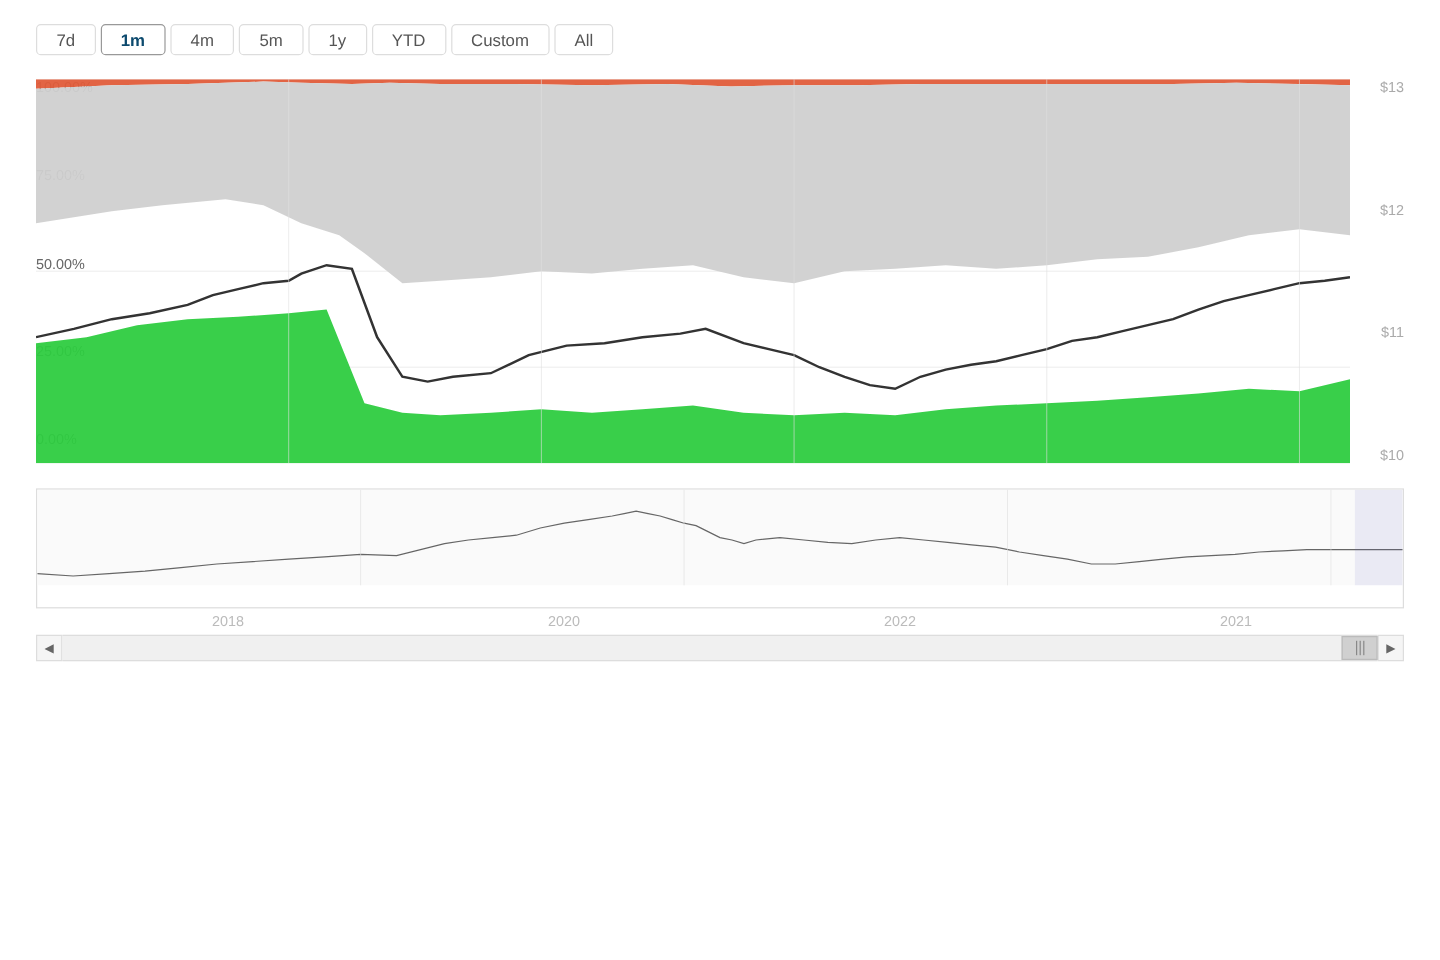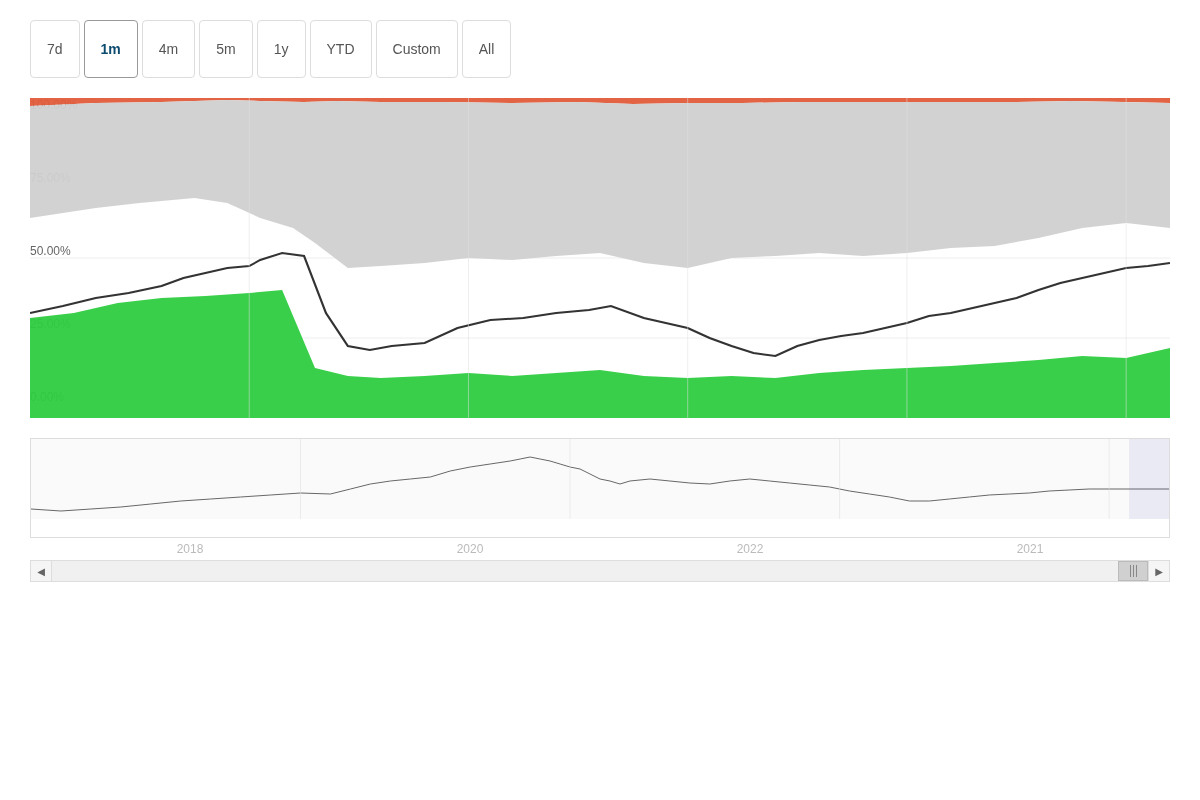--- a/index.html
+++ b/index.html
@@ -15,21 +15,21 @@
       padding: 20px 30px;
     }
 
     
     .time-buttons {
       display: flex;
       gap: 4px;
       margin-bottom: 20px;
     }
     .time-btn {
-      padding: 20px 16px;
+      padding: 4px 16px;
       border: 1px solid #ddd;
       background: #fff;
       border-radius: 4px;
       cursor: pointer;
       font-size: 14px;
       color: #555;
     }
     .time-btn.active {
       font-weight: bold;
       color: #0c4a6e;
@@ -354,20 +354,26 @@
         <line x1="200" y1="0" x2="200" y2="320" stroke="#e0e0e0" stroke-width="0.5"></line>
         <line x1="400" y1="0" x2="400" y2="320" stroke="#e0e0e0" stroke-width="0.5"></line>
         <line x1="600" y1="0" x2="600" y2="320" stroke="#e0e0e0" stroke-width="0.5"></line>
         <line x1="800" y1="0" x2="800" y2="320" stroke="#e0e0e0" stroke-width="0.5"></line>
         <line x1="1000" y1="0" x2="1000" y2="320" stroke="#e0e0e0" stroke-width="0.5"></line>
       </svg>
 
       
     </div>
 
+    <div style="width:45px; position:relative; height:320px; display:flex; flex-direction:column; justify-content:space-between; padding-bottom:0; font-size:12px; color:#aaa; text-align:right;">
+      <span>$13</span>
+      <span>$12</span>
+      <span>$11</span>
+      <span>$10</span>
+    </div>
   </div>
 
   <div style="margin-top: 16px; border-radius: 29px;">
     <div class="mini-chart-container">
       <svg viewBox="0 0 1140 80" preserveAspectRatio="none" width="100%" height="80">
 
         <rect x="0" y="0" width="1140" height="80" fill="#fafafa"></rect>
 
         <polyline points="
             0,70 30,72 60,70 90,68 120,65

